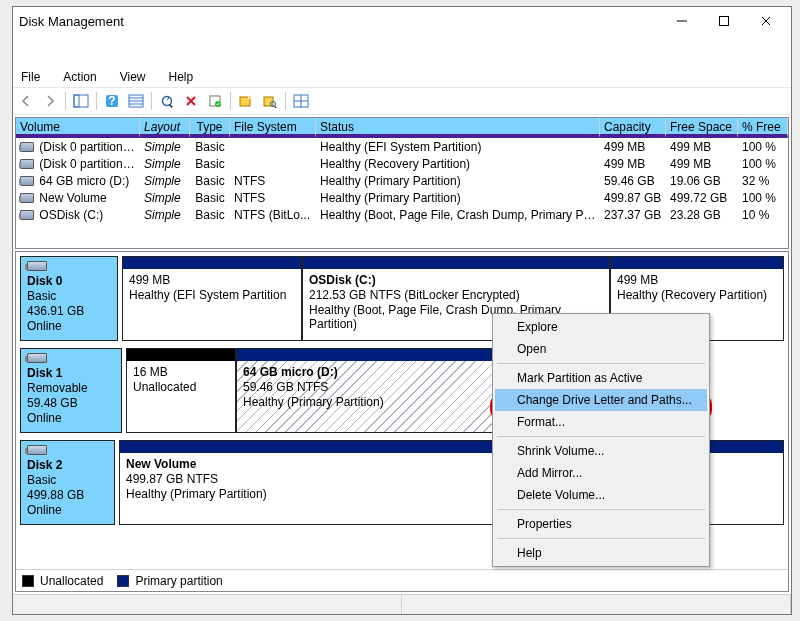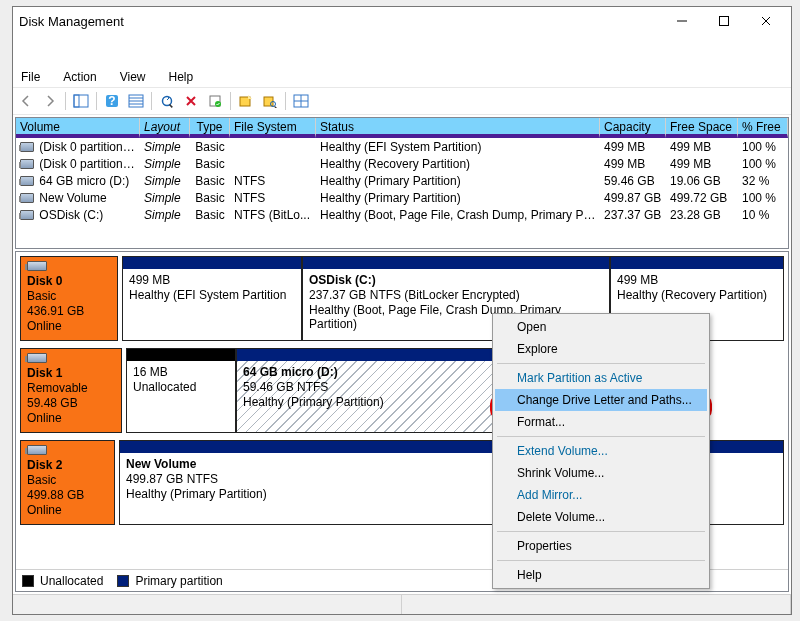--- a/index.html
+++ b/index.html
@@ -23,40 +23,40 @@
     .lrow { display: flex; height: 17px; align-items: center; }
     .lrow > div { padding: 0 4px; white-space: nowrap; overflow: hidden; text-overflow: ellipsis; }
     .c-vol { width: 124px; } .c-lay { width: 50px; font-style: italic; } .c-type { width: 40px; text-align: center; } .c-fs { width: 86px; }
     .c-stat { width: 280px; flex: 1; } .c-cap { width: 66px; } .c-free { width: 72px; } .c-pct { width: 50px; }
     .volico { display: inline-block; width: 14px; height: 10px; background: linear-gradient(#bfcfe2,#8aa0bc); border:1px solid #555; margin-right: 2px; vertical-align: middle; position: relative; border-radius: 1px;}
     .volico::before{content:"";position:absolute;left:-2px;top:2px;width:2px;height:6px;background:#888;}
 
     .graphicpane { border: 1px solid #828790; margin: 0 2px 2px 2px; flex: 1; display: flex; flex-direction: column; background: #fff; overflow: hidden; position: relative; }
     .diskrow { display: flex; border-bottom: 1px solid #fff; min-height: 86px; }
     .diskrow + .diskrow { margin-top: 6px; }
-    .dinfo { width: 102px; border: 1px solid #222; background: #f97316; padding: 4px 6px; display: flex; flex-direction: column; gap: 1px; }
+    .dinfo { width: 102px; border: 1px solid #222; background: #7dd3fc; padding: 4px 6px; display: flex; flex-direction: column; gap: 1px; }
     .dinfo .ico { display:inline-block; width: 20px; height: 10px; border:1px solid #555; background: linear-gradient(#cfd9e6,#8aa0bc); margin-bottom: 2px; border-radius:1px; position:relative;}
     .dinfo .ico::before{content:"";position:absolute;left:-3px;top:2px;width:2px;height:6px;background:#888;}
     .dinfo .name { font-size: 12px; font-weight: bold; }
     .dparts { flex: 1; display: flex; gap: 0; margin-left: 4px; }
     .part { border: 1px solid #222; background: #fff; display: flex; flex-direction: column; position: relative; }
     .part .stripe { height: 12px; background: #001f7a; }
     .part.unalloc .stripe { background: #000; }
     .part .ptxt { padding: 4px 6px 6px 6px; display: flex; flex-direction: column; gap: 1px; flex:1; }
     .part .ptxt b { font-weight: bold; }
     .hatch { background-image: repeating-linear-gradient(135deg,#aeb6bf 0,#aeb6bf 1px,transparent 1px,transparent 7px); }
 
     .legend { height: 22px; border-top: 1px solid #d0d0d0; display: flex; align-items: center; gap: 6px; padding: 0 6px; }
     .legbox { width: 12px; height: 12px; border: 1px solid #333; display: inline-block; }
     .statusbar { height: 20px; border-top: 1px solid #d0d0d0; background: #f0f0f0; display:flex;}
     .statusbar > div { flex:1; border-right:1px solid #d0d0d0; }
 
     .ctxmenu { position: absolute; left: 492px; top: 313px; width: 218px; background: #f0f0f0; border: 1px solid #999; box-shadow: 2px 2px 4px rgba(0,0,0,.25); z-index: 20; padding: 2px; }
     .ctxmenu .mi { height: 22px; display: flex; align-items: center; padding: 0 22px; white-space: nowrap; }
-    .ctxmenu .mi.dis { color: #0369a1; }
+    .ctxmenu .mi.dis { color: #000000; }
     .ctxmenu .sep { height: 1px; background: #c8c8c8; margin: 3px 2px; }
     .ctxmenu .mi.hi { background: #91c9f7; }
     .redring { position: absolute; border: 3px solid #e60000; border-radius: 10px; pointer-events: none; }
   </style>
 </head>
 <body>
 
 <div class="window">
 
   <div class="titlebar">
@@ -241,21 +241,21 @@
               <div class="stripe"></div>
               <div class="ptxt ">
                 <span>499 MB</span>
                 <span>Healthy (EFI System Partition</span>
               </div>
             </div>
             <div class="part" style="width: 308px;">
               <div class="stripe"></div>
               <div class="ptxt ">
                 <b>OSDisk  (C:)</b>
-                <span>237.37 GB NTFS (BitLocker Encrypted)</span>
+                <span>212.53 GB NTFS (BitLocker Encrypted)</span>
                 <span>Healthy (Boot, Page File, Crash Dump, Primary Partition)</span>
               </div>
             </div>
             <div class="part" style="width: 174px;">
               <div class="stripe"></div>
               <div class="ptxt ">
                 <span>499 MB</span>
                 <span>Healthy (Recovery Partition)</span>
               </div>
             </div>
@@ -315,28 +315,27 @@
       <span>Primary partition</span>
     </div>
   </div>
   <div class="statusbar">
       <div></div>
       <div></div>
     </div>
 </div>
 
 <div class="ctxmenu">
+  <div class="mi">Explore</div>
   <div class="mi">Open</div>
-  <div class="mi">Explore</div>
   <div class="sep"></div>
   <div class="mi dis">Mark Partition as Active</div>
   <div class="mi hi">Change Drive Letter and Paths...</div>
   <div class="mi">Format...</div>
   <div class="sep"></div>
-  <div class="mi dis">Extend Volume...</div>
   <div class="mi">Shrink Volume...</div>
   <div class="mi dis">Add Mirror...</div>
   <div class="mi">Delete Volume...</div>
   <div class="sep"></div>
   <div class="mi">Properties</div>
   <div class="sep"></div>
   <div class="mi">Help</div>
 </div>
 <div class="redring" style="left:490px; top:394px; width:222px; height:26px;"></div>
 

